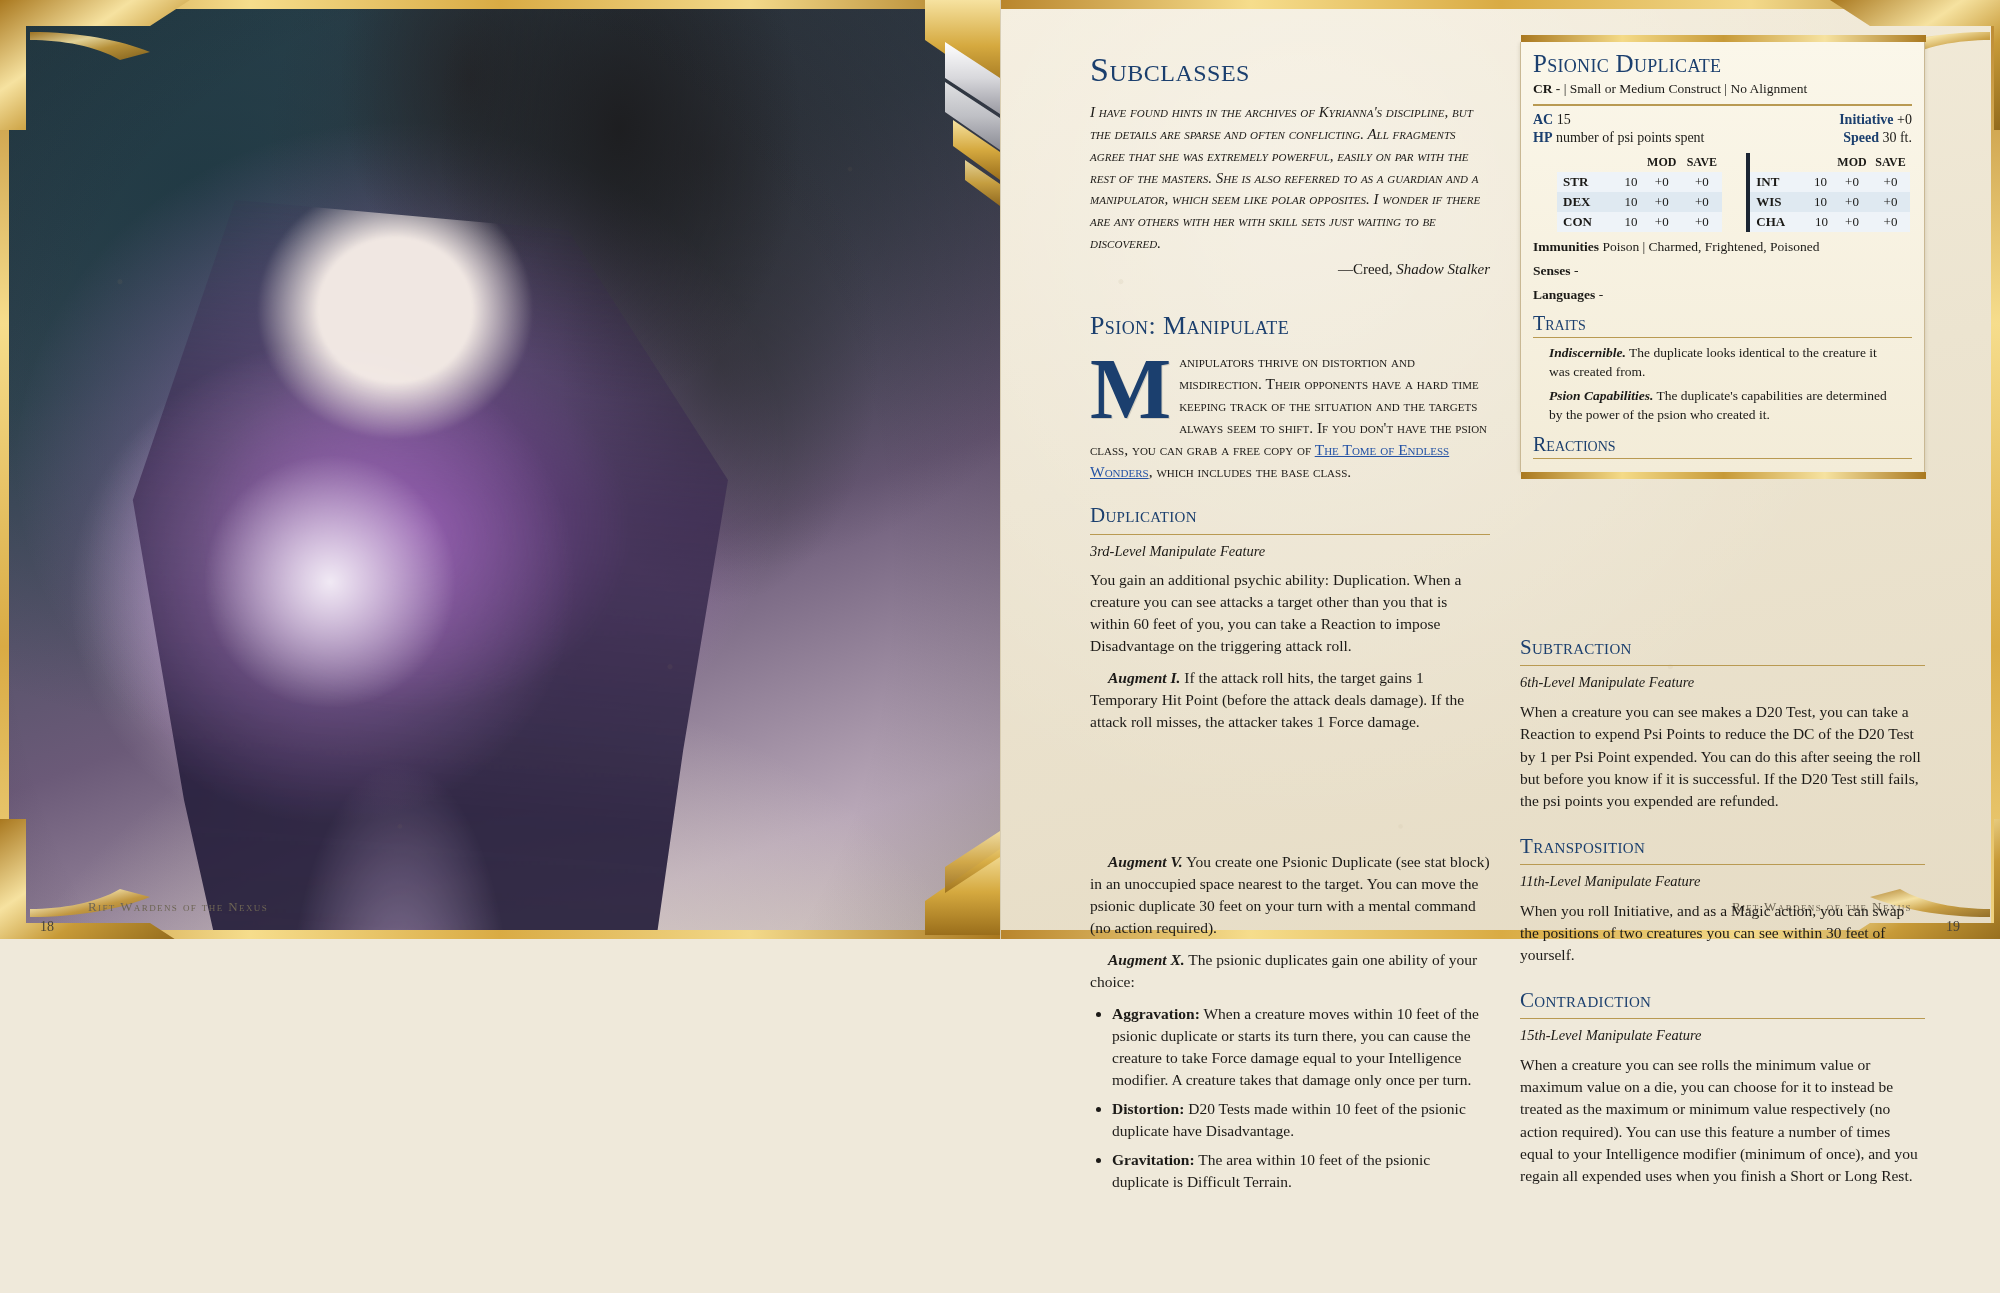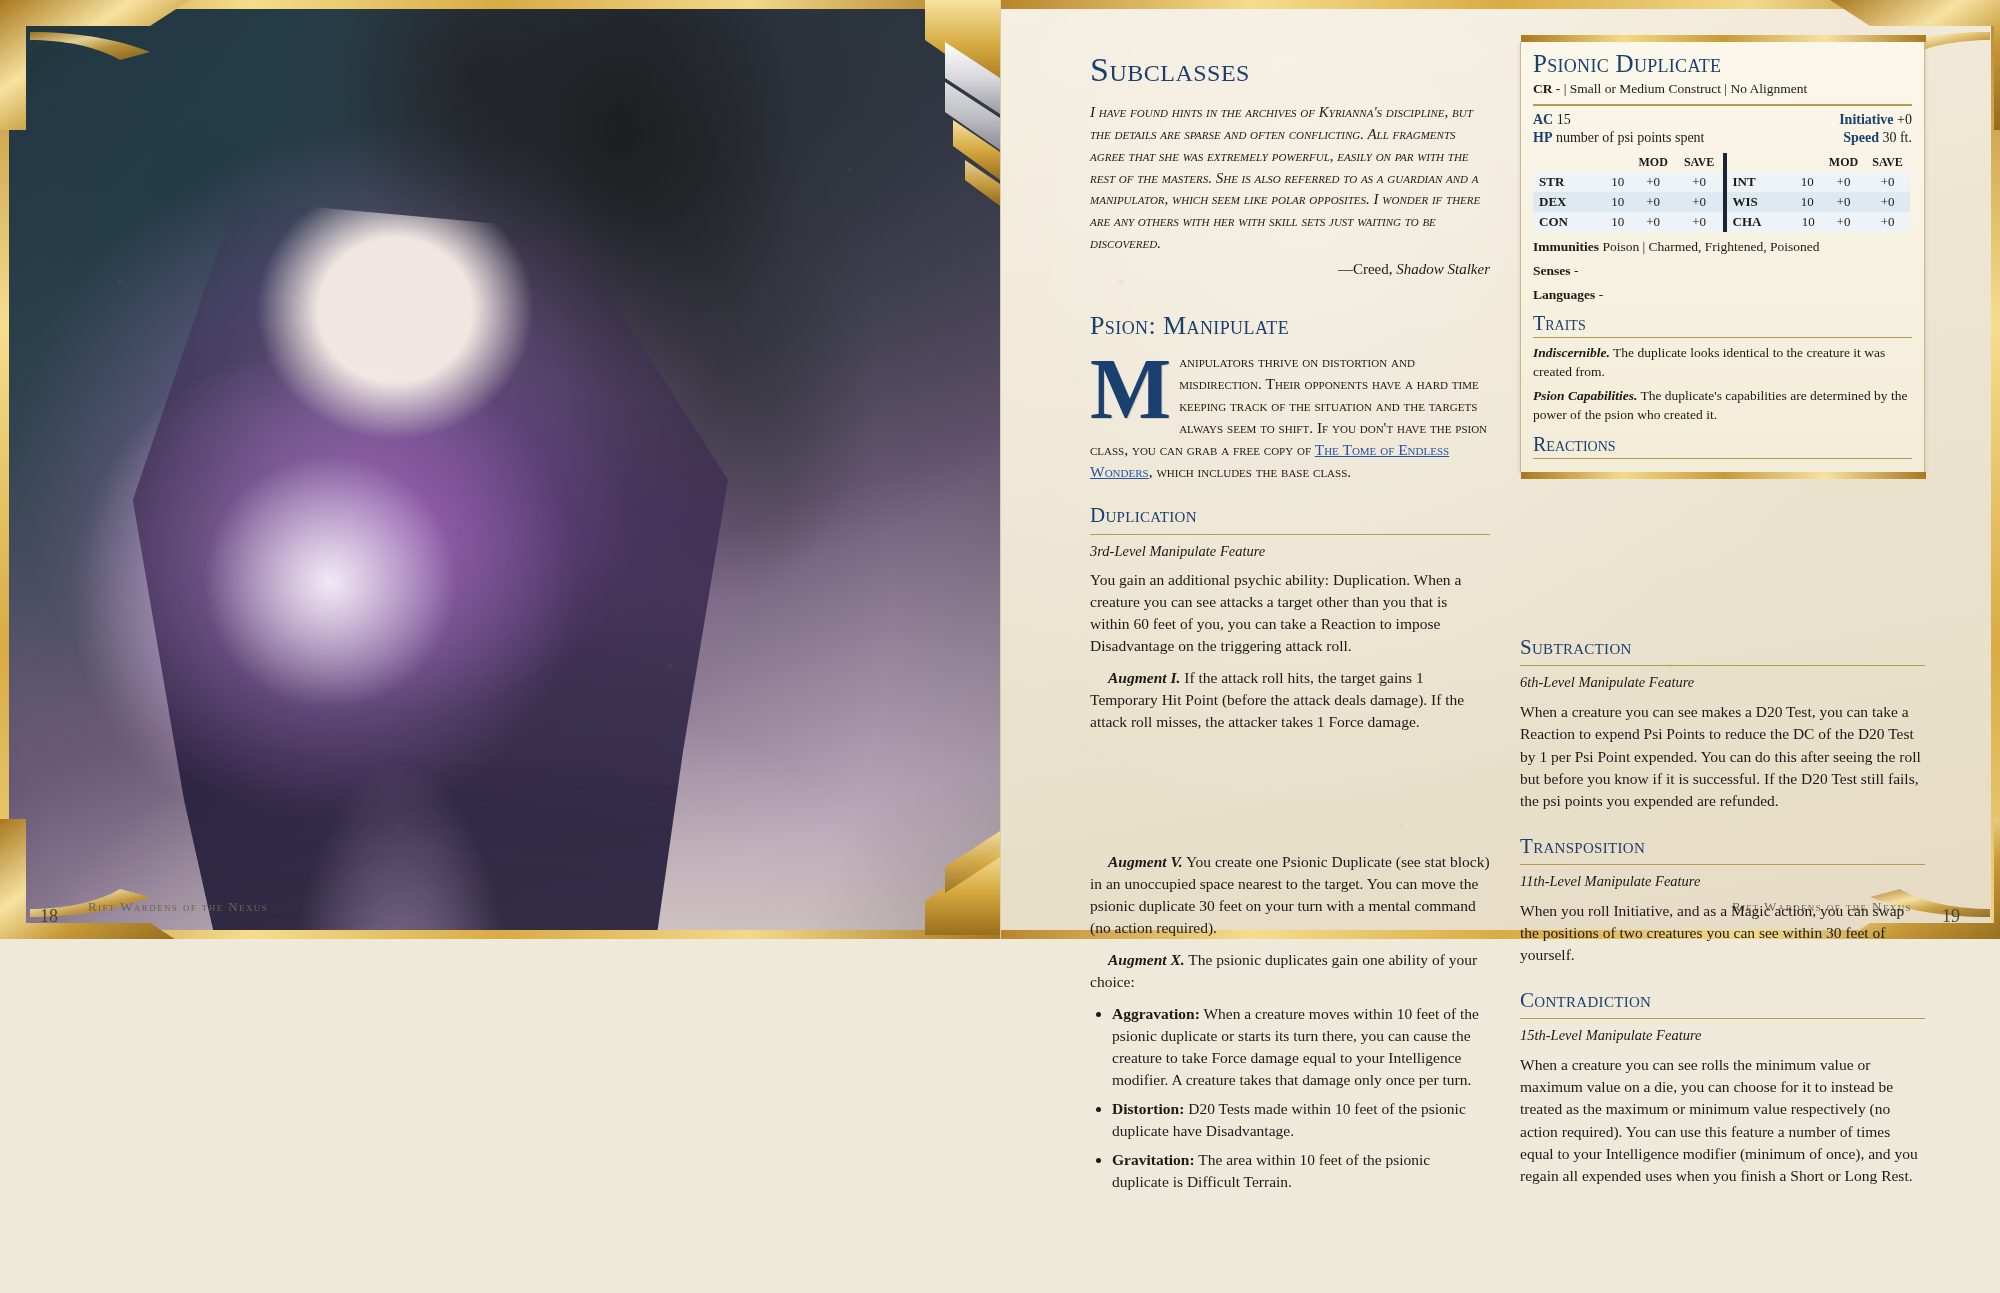--- a/index.html
+++ b/index.html
@@ -146,50 +146,50 @@
   .sb-title {
     font-size:25px; color:#1b3f6e; font-variant:small-caps; font-weight:400;
     margin:8px 0 3px; letter-spacing:.3px;
   }
   .sb-sub { font-size:13.5px; margin-bottom:7px; }
   .sb-sub b { font-weight:700; }
   .sb-rule { height:1.5px; background:#b99a52; margin:4px 0 6px; }
   .sb-line { font-size:14px; display:flex; justify-content:space-between; margin:2px 0; }
   .sb-line b, .sb-line strong { color:#1b3f6e; font-weight:700; }
   .sb-abil { display:flex; gap:0; margin:7px 0 6px; }
-  .sb-abil table { border-collapse:collapse; font-size:13px; width:50%; }
+  .sb-abil table { border-collapse:collapse; font-size:13px; width:50%;margin-left:24px; }
   .sb-abil td, .sb-abil th { padding:2px 4px; text-align:center; }
   .sb-abil th { font-size:12px; font-weight:700; }
   .sb-abil td.name { font-weight:700; text-align:left; padding-left:6px; width:38%; }
   .sb-abil tr.alt td { background:#dfe9f1; }
   .sb-abil tr td { background:#eef3f8; }
   .sb-abil tr.head th { background:transparent; }
   .sb-abil .right-tbl { border-left:4px solid #1b2533; }
   .sb-meta { font-size:13.5px; line-height:1.35; margin:6px 0 2px; }
   .sb-meta b { font-weight:700; }
   .sb-head {
     font-size:20px; color:#1b3f6e; font-variant:small-caps; font-weight:400;
     margin:8px 0 1px; border-bottom:1.5px solid #b99a52; padding-bottom:2px;
   }
-  .sb-p { font-size:13.5px; line-height:1.38; margin:6px 0; }
+  .sb-p { font-size:13.5px; line-height:1.38; margin:6px 16px; }
   .sb-p i { font-style:italic; }
   .sb-p b { font-weight:700; font-style:italic; }
 
   
   .right-lower {
     position:absolute; left:1520px; top:614px; width:405px;
     color:#1c1a17; font-size:15.5px; line-height:1.44;
   }
 
   
   .folio {
     position:absolute; bottom:24px; font-size:13px; color:#6d6554;
     font-variant:small-caps; letter-spacing:1.4px;
   }
-  .folio-num { position:absolute; bottom:12px; font-size:18px; color:#4a4438; }
+  .folio-num { position:absolute; bottom:4px; font-size:14px; color:#4a4438; }
 </style>
 </head>
 <body>
 
 <div class="spread">
 
   <div class="page page-left">
     <div class="art">
       <div class="smoke"></div>
       <div class="figure-shape"></div>

